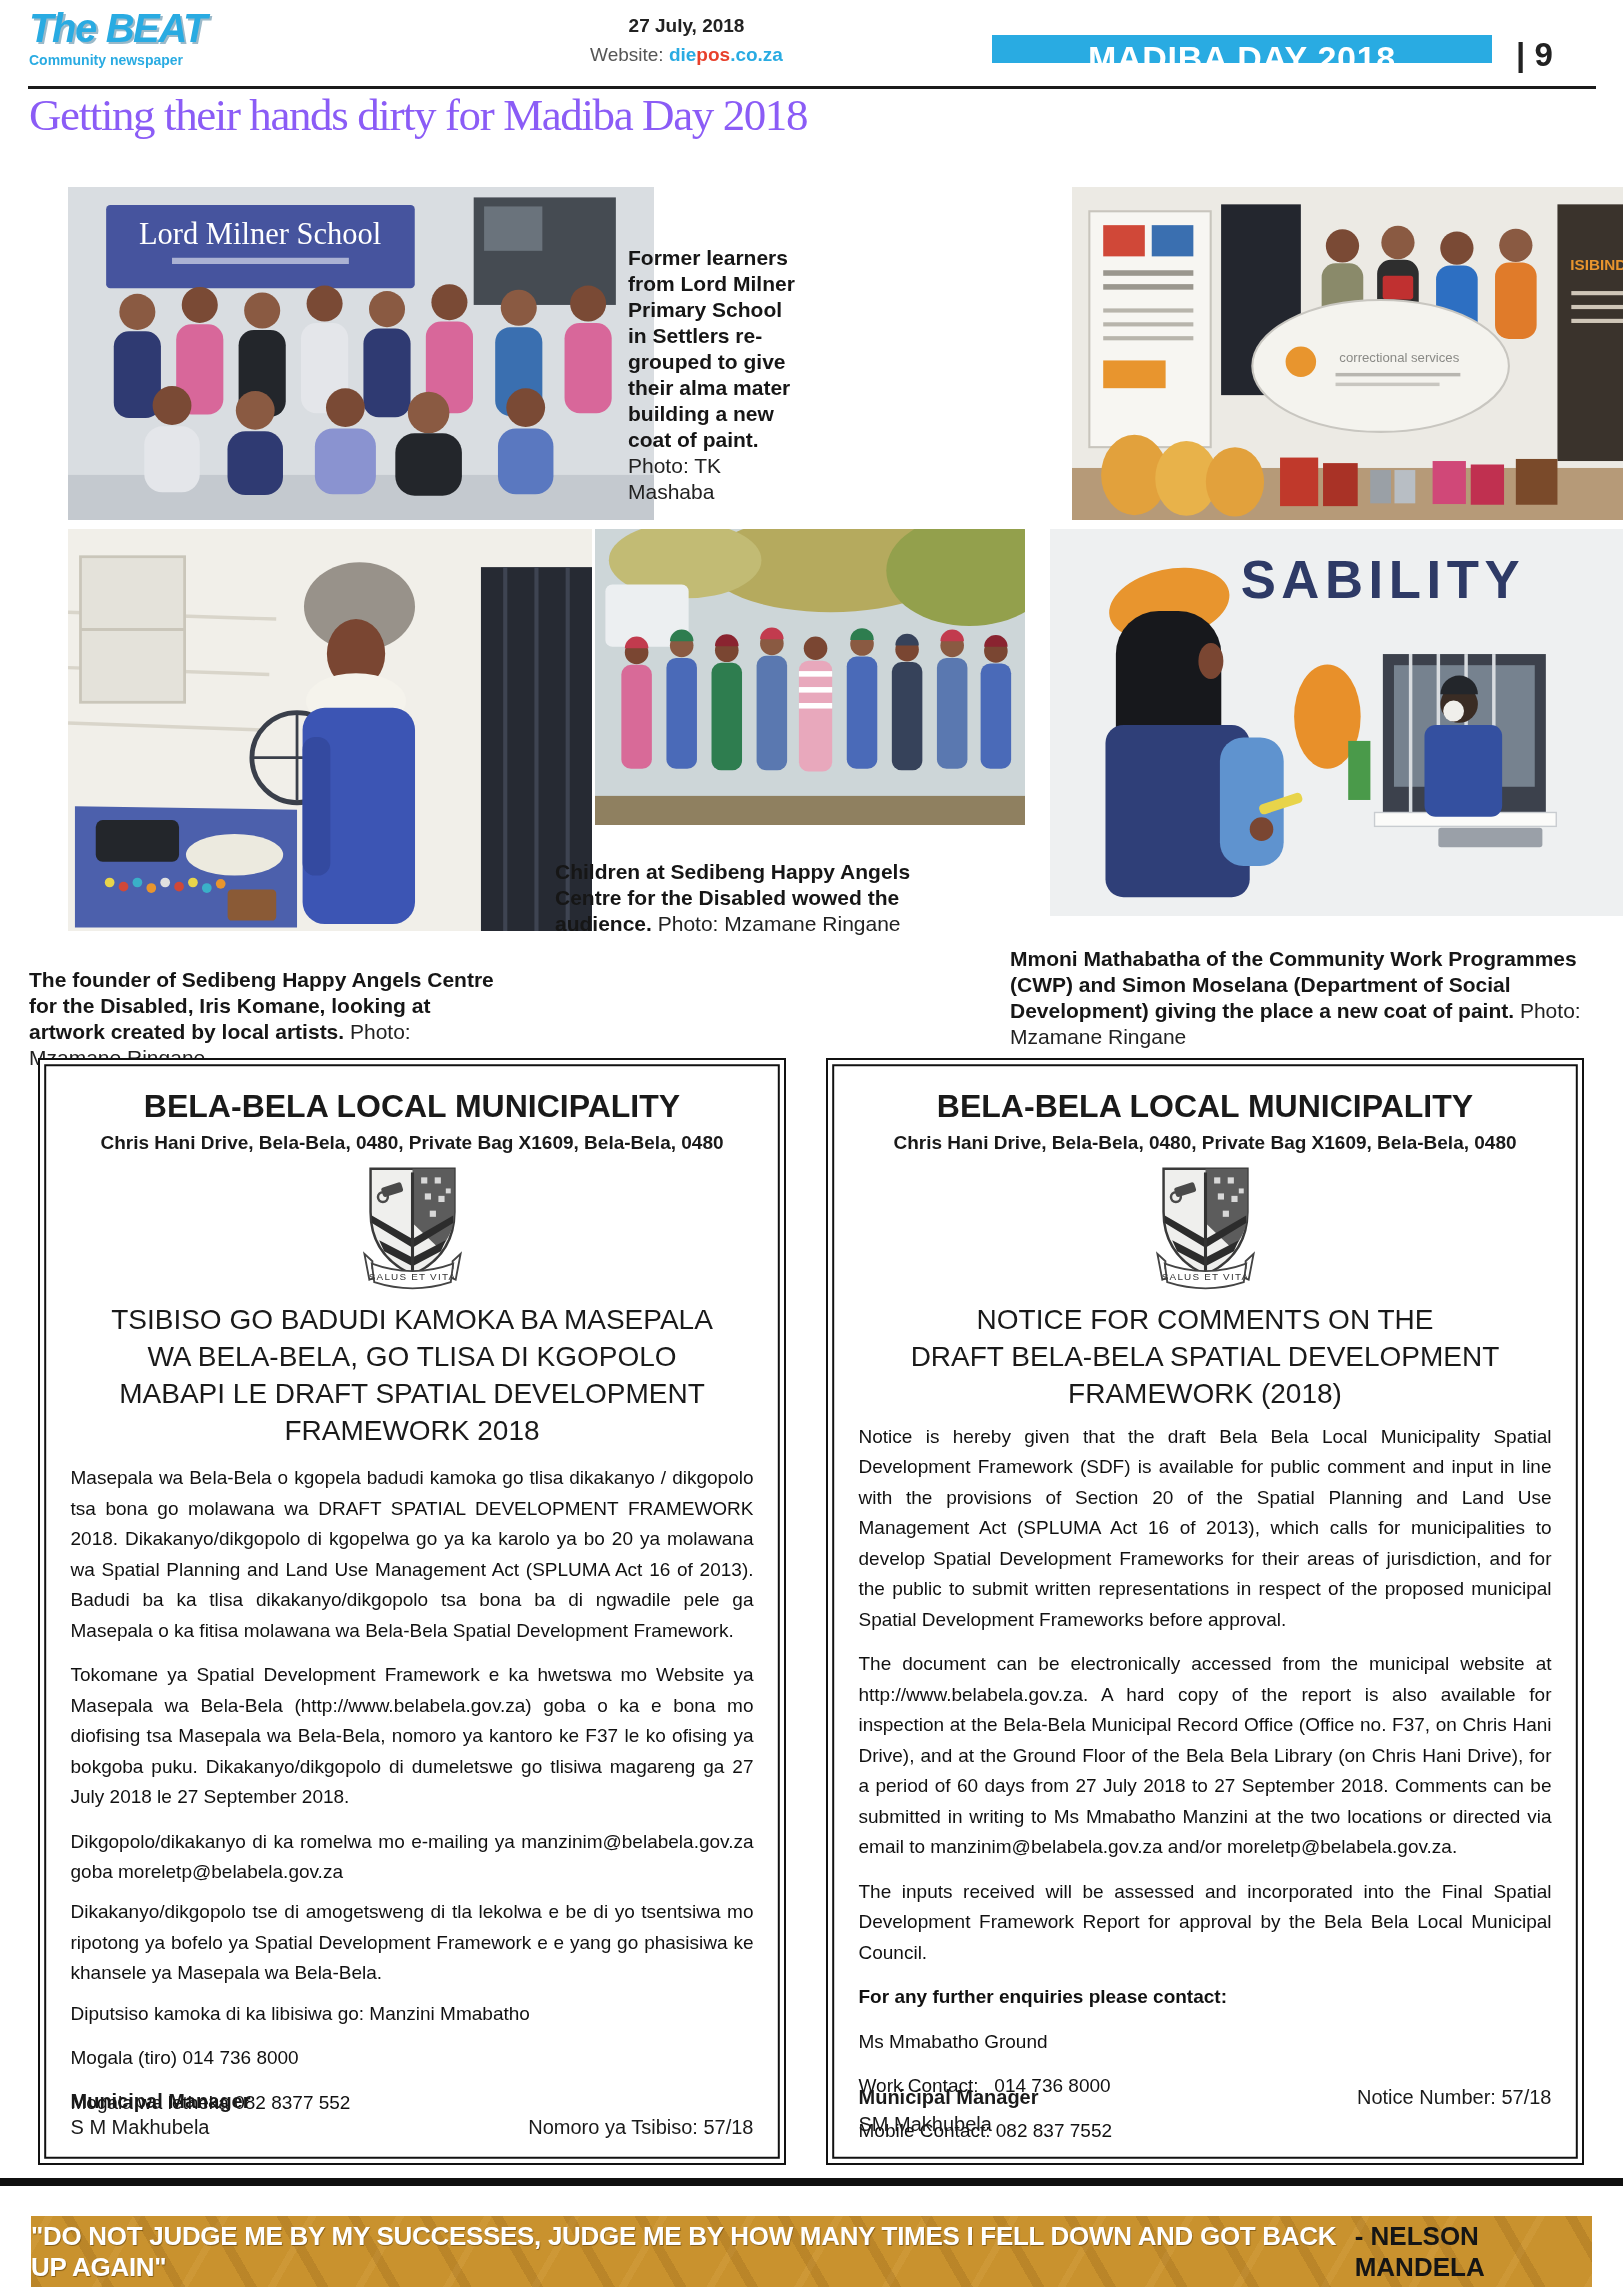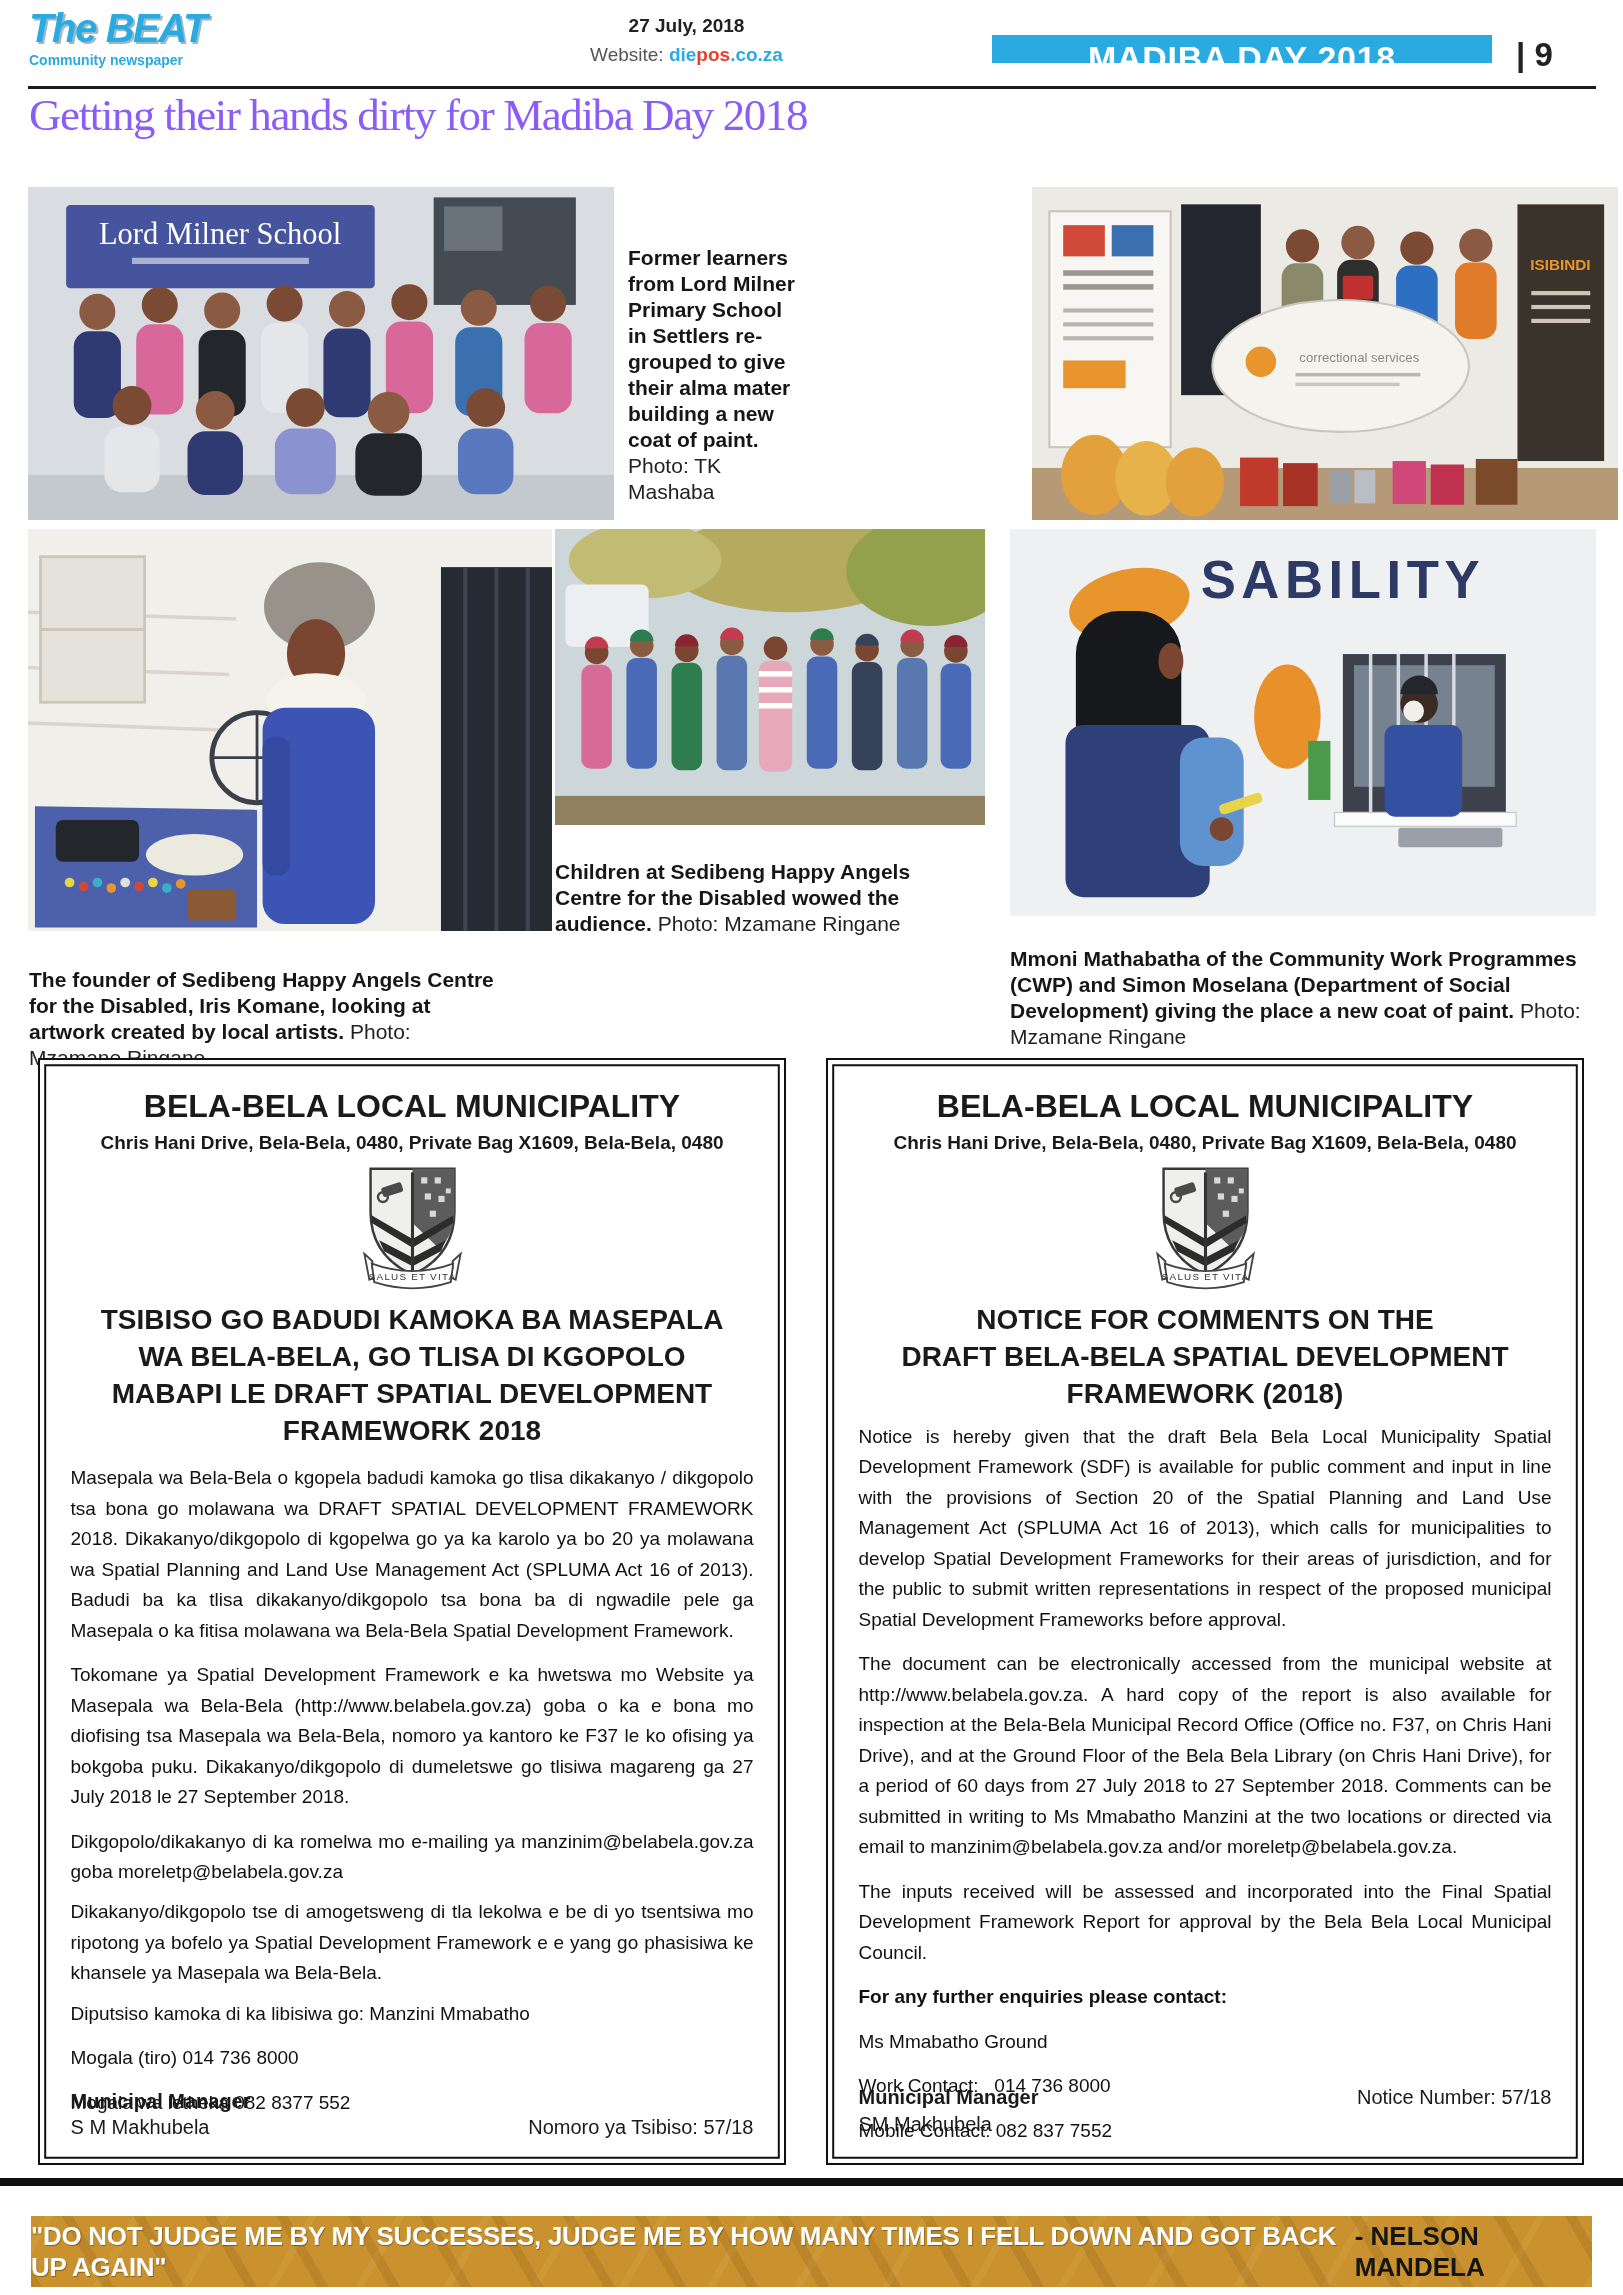--- a/index.html
+++ b/index.html
@@ -21,21 +21,21 @@
         text-align:center;line-height:46px;letter-spacing:0.7px;}
   .pageno{position:absolute;left:1516px;top:36px;font-size:33px;font-weight:bold;color:#222;}
   .header-rule{position:absolute;left:28px;top:86px;width:1568px;height:2.8px;background:#1b1b1b;}
 
   
   .headline{position:absolute;left:29px;top:89px;width:1561px;margin:0;
         font-family:"Liberation Serif",serif;font-weight:400;font-size:45px;
         letter-spacing:-1.4px;color:#8b5cf6;}
 
   
-  .photo{position:absolute;overflow:hidden;background:#3b82f6;}
+  .photo{position:absolute;overflow:hidden;background:#3b82f6;margin-left:40px;}
   .photo svg{display:block;width:100%;height:100%;}
   #photo-lm{left:28px;top:187px;width:586px;height:333px;}
   #photo-cs{left:1032px;top:187px;width:586px;height:333px;}
   #photo-ik{left:28px;top:529px;width:524px;height:402px;}
   #photo-ch{left:555px;top:529px;width:430px;height:296px;}
   #photo-mm{left:1010px;top:529px;width:586px;height:387px;}
 
   
   .cap{position:absolute;font-size:21px;line-height:26px;font-weight:bold;color:#161616;}
   .cap .credit{font-weight:400;color:#222;text-align:right;}
@@ -48,21 +48,21 @@
   
   .notice{position:absolute;top:1058px;height:1107px;background:#fff;
         border:2.8px solid #111;
         box-shadow:inset 0 0 0 4.2px #fff, inset 0 0 0 6.2px #111;
         padding:23.6px 30.5px 104px 30.5px;box-sizing:border-box;overflow:hidden;}
   #notice-left{left:38px;width:748px;}
   #notice-right{left:826px;width:758px;}
   .n-head{font-size:32px;font-weight:bold;text-align:center;letter-spacing:0;margin:4.2px 0 7px;}
   .n-addr{font-size:19px;font-weight:bold;text-align:center;margin:0 0 9.7px;}
   .crest{display:block;margin:2.8px auto 7px;}
-  .n-title{font-size:28px;line-height:37px;font-weight:bold;text-align:center;margin:9.7px 0 4.2px;}
+  .n-title{font-size:28px;line-height:37px;font-weight:normal;text-align:center;margin:9.7px 0 4.2px;}
   .n-body p{font-size:19px;line-height:30.5px;text-align:justify;margin:14px 0;color:#111;}
   .n-body p.tight{margin:9.7px 0;}
   .plainline{font-size:19px;line-height:30.5px;margin:0;white-space:pre-wrap;}
   .boldline{font-weight:bold;}
   .enq{margin-top:18px;}
   .sig{position:absolute;left:30.5px;right:30.5px;bottom:23.6px;}
   .sig .row{display:flex;justify-content:space-between;align-items:baseline;}
   .sig p{margin:1.4px 0;font-size:20px;line-height:28px;}
 
   

